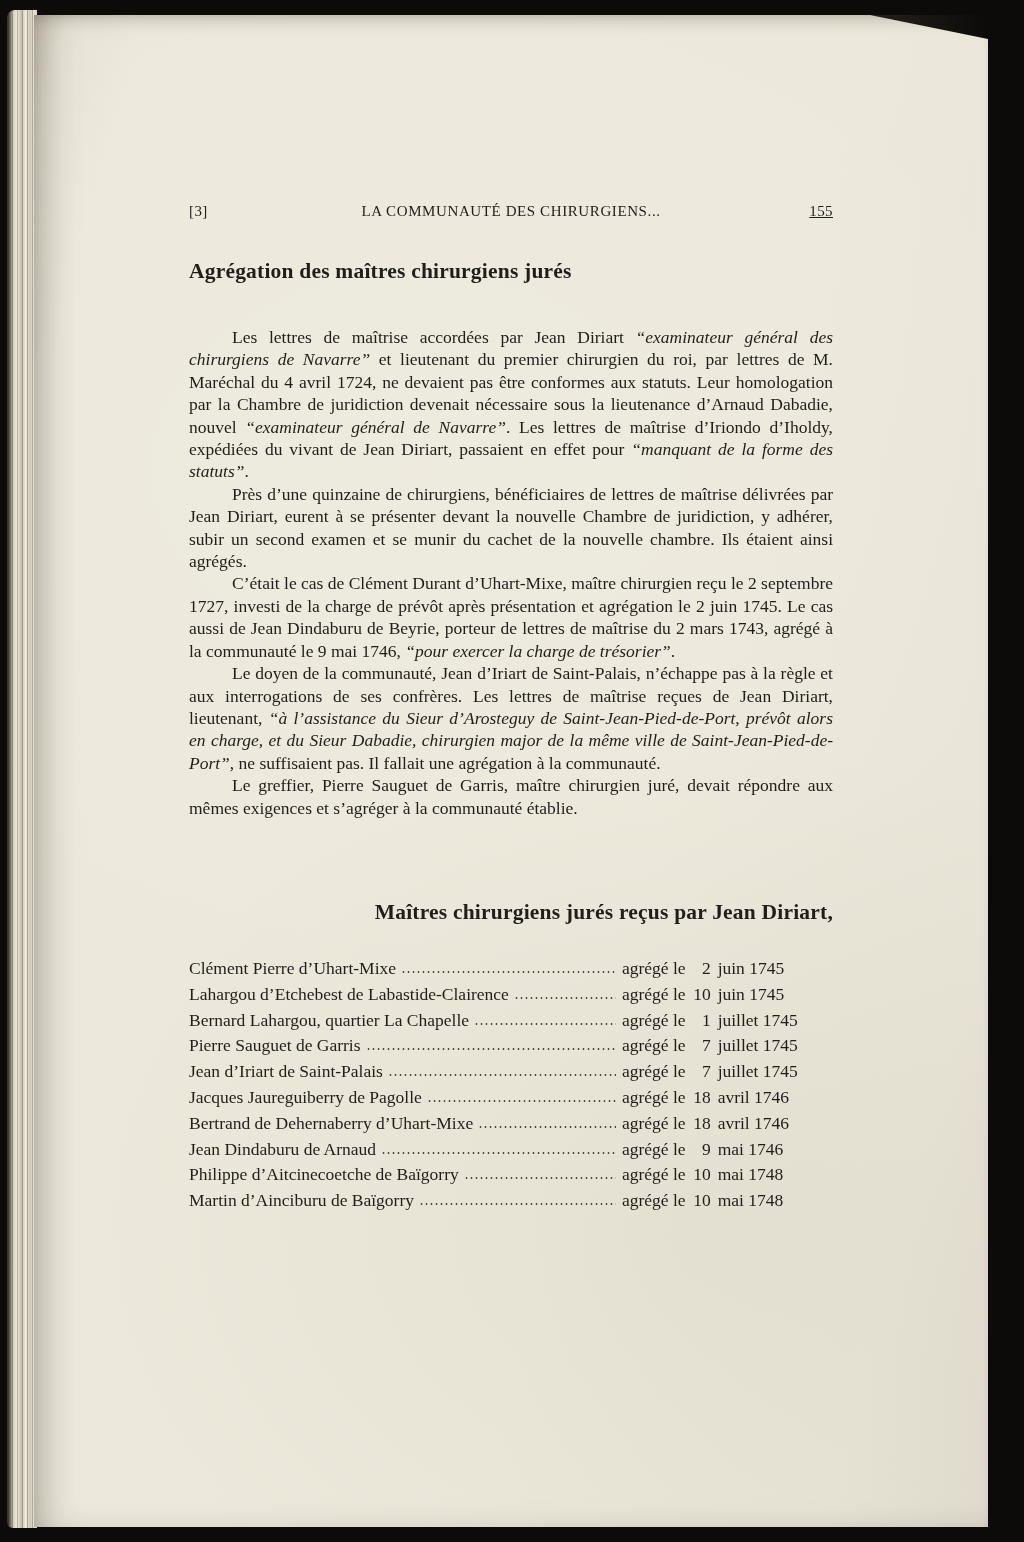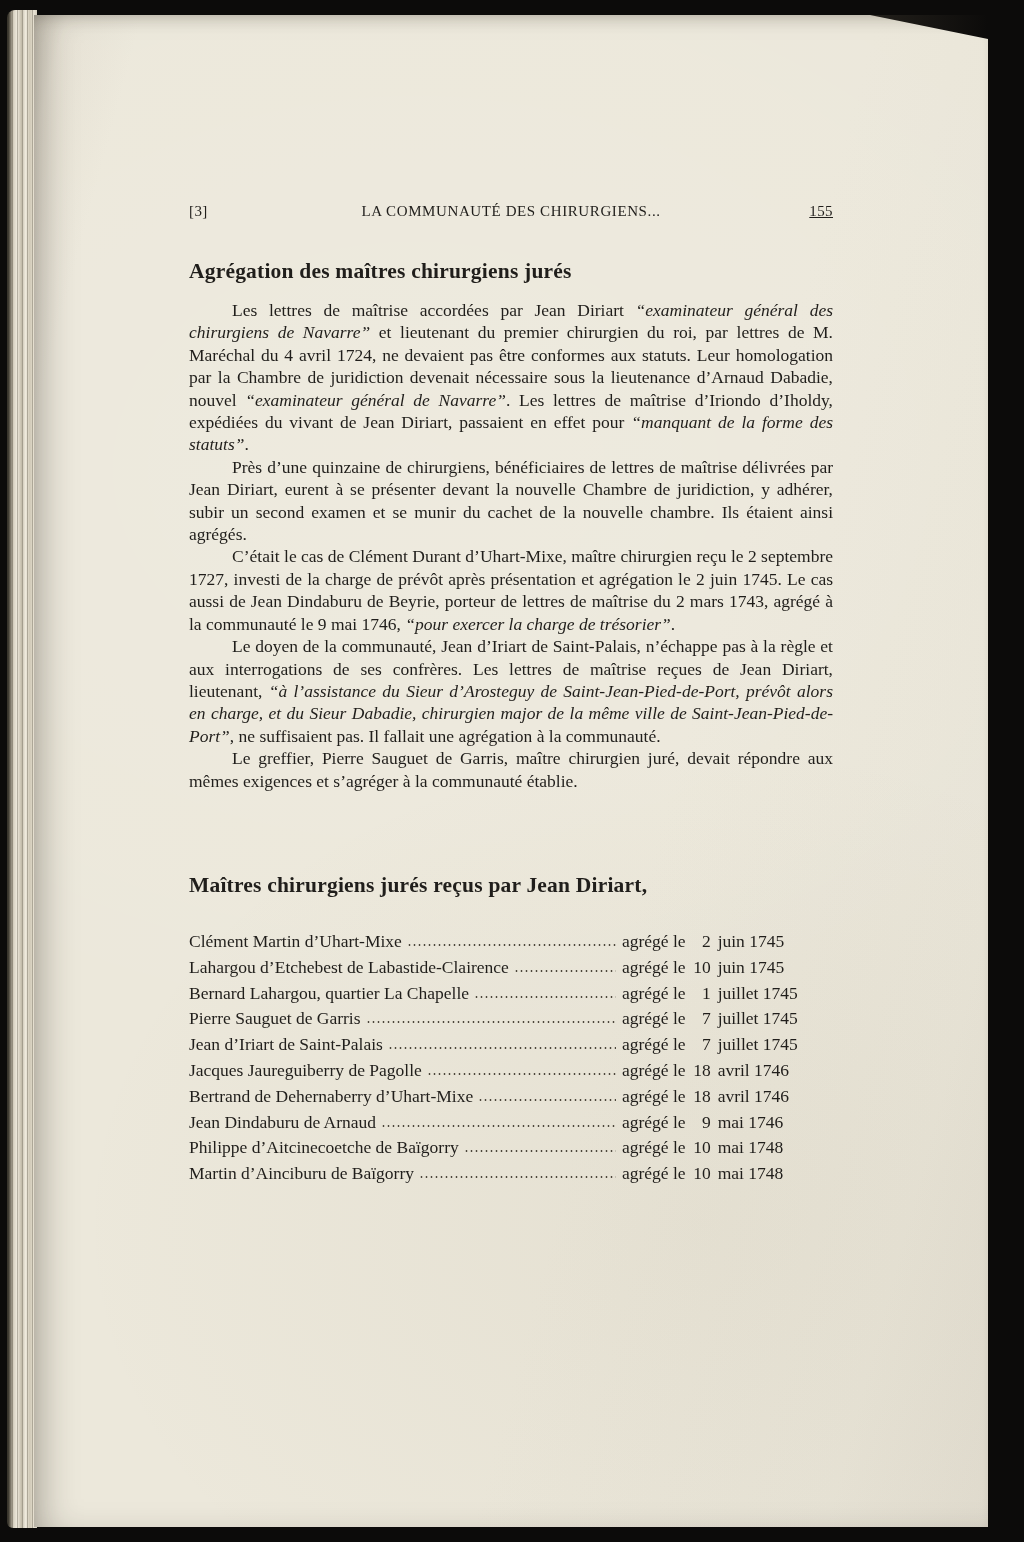--- a/index.html
+++ b/index.html
@@ -39,27 +39,27 @@
     display:grid;grid-template-columns:1fr auto 1fr;align-items:baseline;
     font-size:15px;letter-spacing:.4px;
   }
   .running-header .ref{text-align:left;}
   .running-header .rh-title{text-align:right;letter-spacing:.6px;}
   .running-header .folio{text-align:right;text-decoration:underline;}
   h1.sec-title{
     font-size:21.5px;font-weight:bold;text-align:left;
     margin:39px 0 0 0;letter-spacing:.2px;
   }
-  .paras{margin-top:15px;}
+  .paras{margin-top:42px;}
   .paras p{
     margin:0;font-size:17.5px;line-height:22.4px;
     text-align:justify;text-indent:43px;
   }
   h2.list-title{
-    font-size:21.5px;font-weight:bold;text-align:left;
+    font-size:21.5px;font-weight:bold;text-align:right;
     line-height:29px;margin:79px 0 0 0;letter-spacing:.2px;
   }
   .roster{margin-top:29px;}
   .entry{
     display:flex;align-items:baseline;
     font-size:17.5px;line-height:25.8px;white-space:nowrap;
   }
   .entry-name{flex:none;}
   .leader{
     flex:1 1 auto;min-width:12px;height:13px;margin:0 6px 0 5px;
@@ -97,21 +97,21 @@
         <p><span>Le doyen de la communauté, Jean d’Iriart de Saint-Palais, n’échappe pas à la règle et aux interrogations de ses confrères. Les lettres de maîtrise reçues de Jean Diriart, lieutenant, </span><i>“à l’assistance du Sieur d’Arosteguy de Saint-Jean-Pied-de-Port, prévôt alors en charge, et du Sieur Dabadie, chirurgien major de la même ville de Saint-Jean-Pied-de-Port”</i><span>, ne suffisaient pas. Il fallait une agrégation à la communauté.</span></p>
         <p><span>Le greffier, Pierre Sauguet de Garris, maître chirurgien juré, devait répondre aux mêmes exigences et s’agréger à la communauté établie.</span></p>
       </div>
 
     <h2 class="list-title">
       <span>Maîtres chirurgiens jurés reçus par Jean Diriart,</span><br>
     </h2>
 
     <div class="roster" id="roster">
         <div class="entry">
-          <span class="entry-name">Clément Martin d’Uhart-Mixe</span>
+          <span class="entry-name">Clément Pierre d’Uhart-Mixe</span>
           <span class="leader"></span>
           <span class="entry-right">
             <span class="entry-label">agrégé le</span>
             <span class="entry-day">2</span>
             <span class="entry-date">juin 1745</span>
           </span>
         </div>
         <div class="entry">
           <span class="entry-name">Lahargou d’Etchebest de Labastide-Clairence</span>
           <span class="leader"></span>

